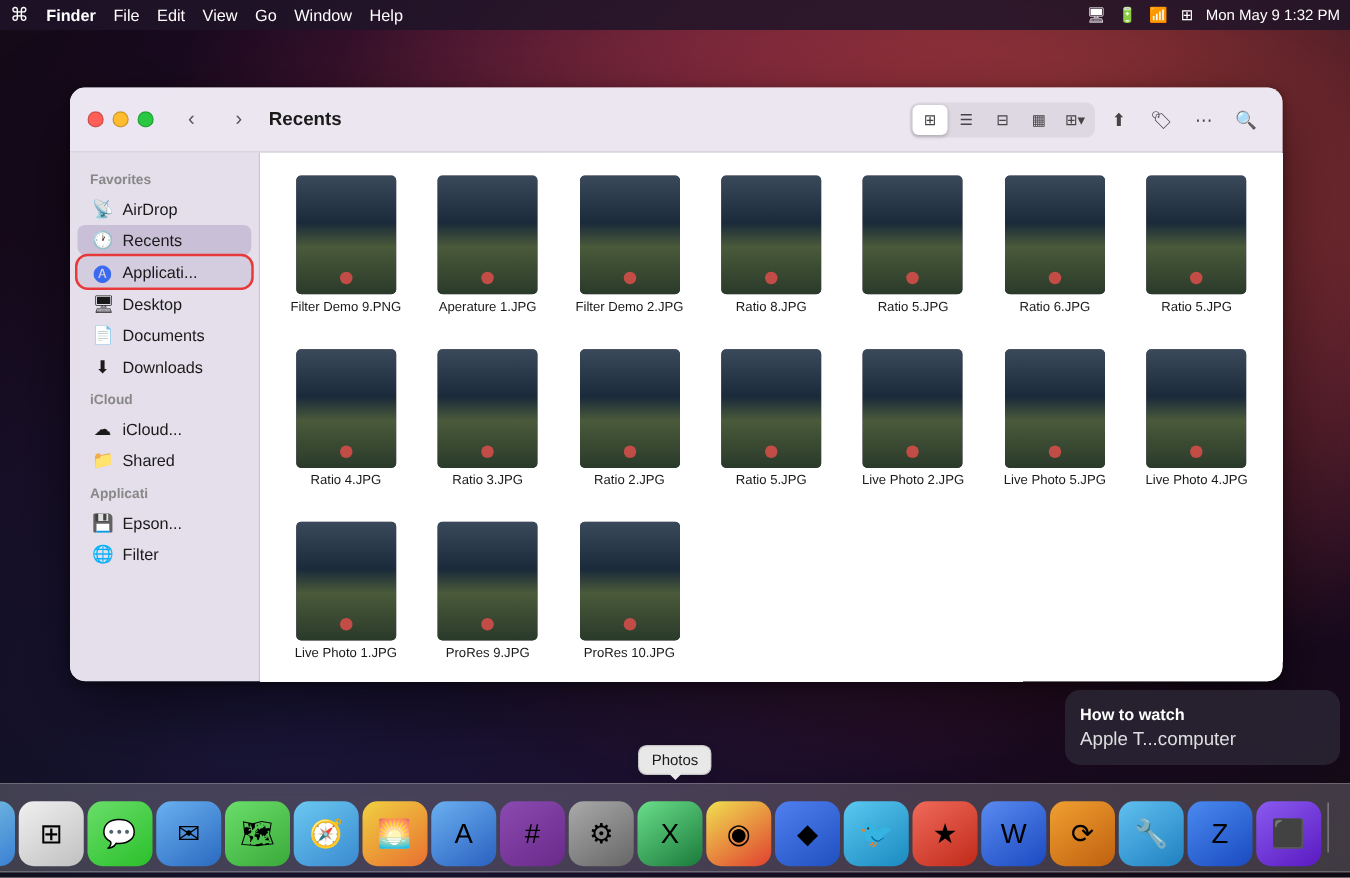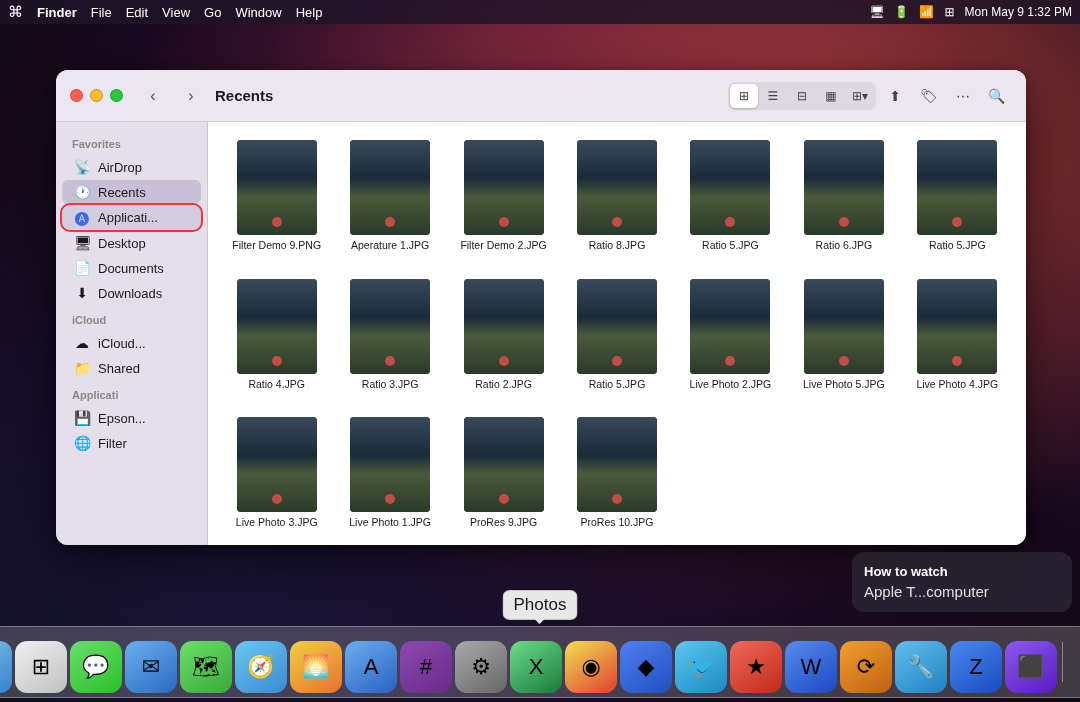--- a/index.html
+++ b/index.html
@@ -321,21 +321,21 @@
     
     .dock-tooltip {
       position: absolute;
       bottom: 78px;
       left: 50%;
       transform: translateX(-50%);
       background: rgba(240,240,240,0.97);
       border: 1px solid rgba(0,0,0,0.15);
       border-radius: 7px;
       padding: 4px 10px;
-      font-size: 17px;
+      font-size: 12px;
       color: #1a1a1a;
       white-space: nowrap;
       box-shadow: 0 2px 8px rgba(0,0,0,0.2);
       z-index: 200;
     }
     .dock-tooltip::after {
       content: '';
       position: absolute;
       top: 100%;
       left: 50%;
@@ -568,26 +568,20 @@
             <div class="file-thumbnail">
               <div class="thumb-img thumb-coastal"></div>
             </div>
             <div class="file-name">Live Photo 5.JPG</div>
           </div>
           <div class="file-item">
             <div class="file-thumbnail">
               <div class="thumb-img thumb-coastal"></div>
             </div>
             <div class="file-name">Live Photo 4.JPG</div>
-          </div>
-          <div class="file-item">
-            <div class="file-thumbnail">
-              <div class="thumb-img thumb-coastal"></div>
-            </div>
-            <div class="file-name">Live Photo 3.JPG</div>
           </div>
           <div class="file-item">
             <div class="file-thumbnail">
               <div class="thumb-img thumb-coastal"></div>
             </div>
             <div class="file-name">Live Photo 1.JPG</div>
           </div>
           <div class="file-item">
             <div class="file-thumbnail">
               <div class="thumb-img thumb-coastal"></div>

